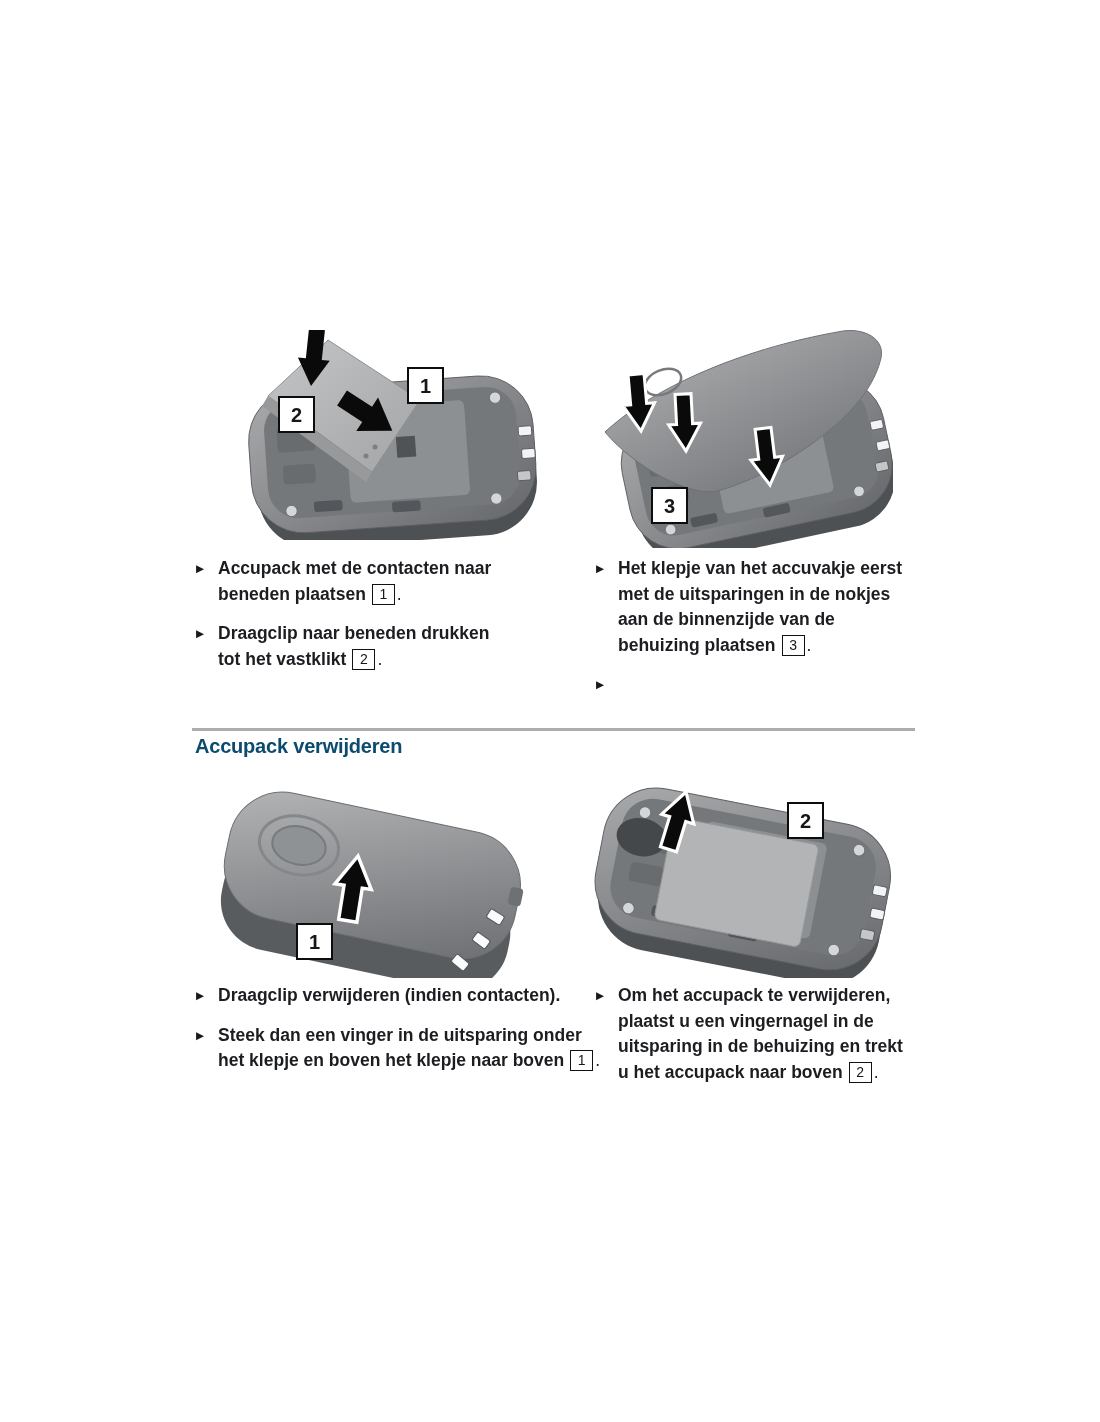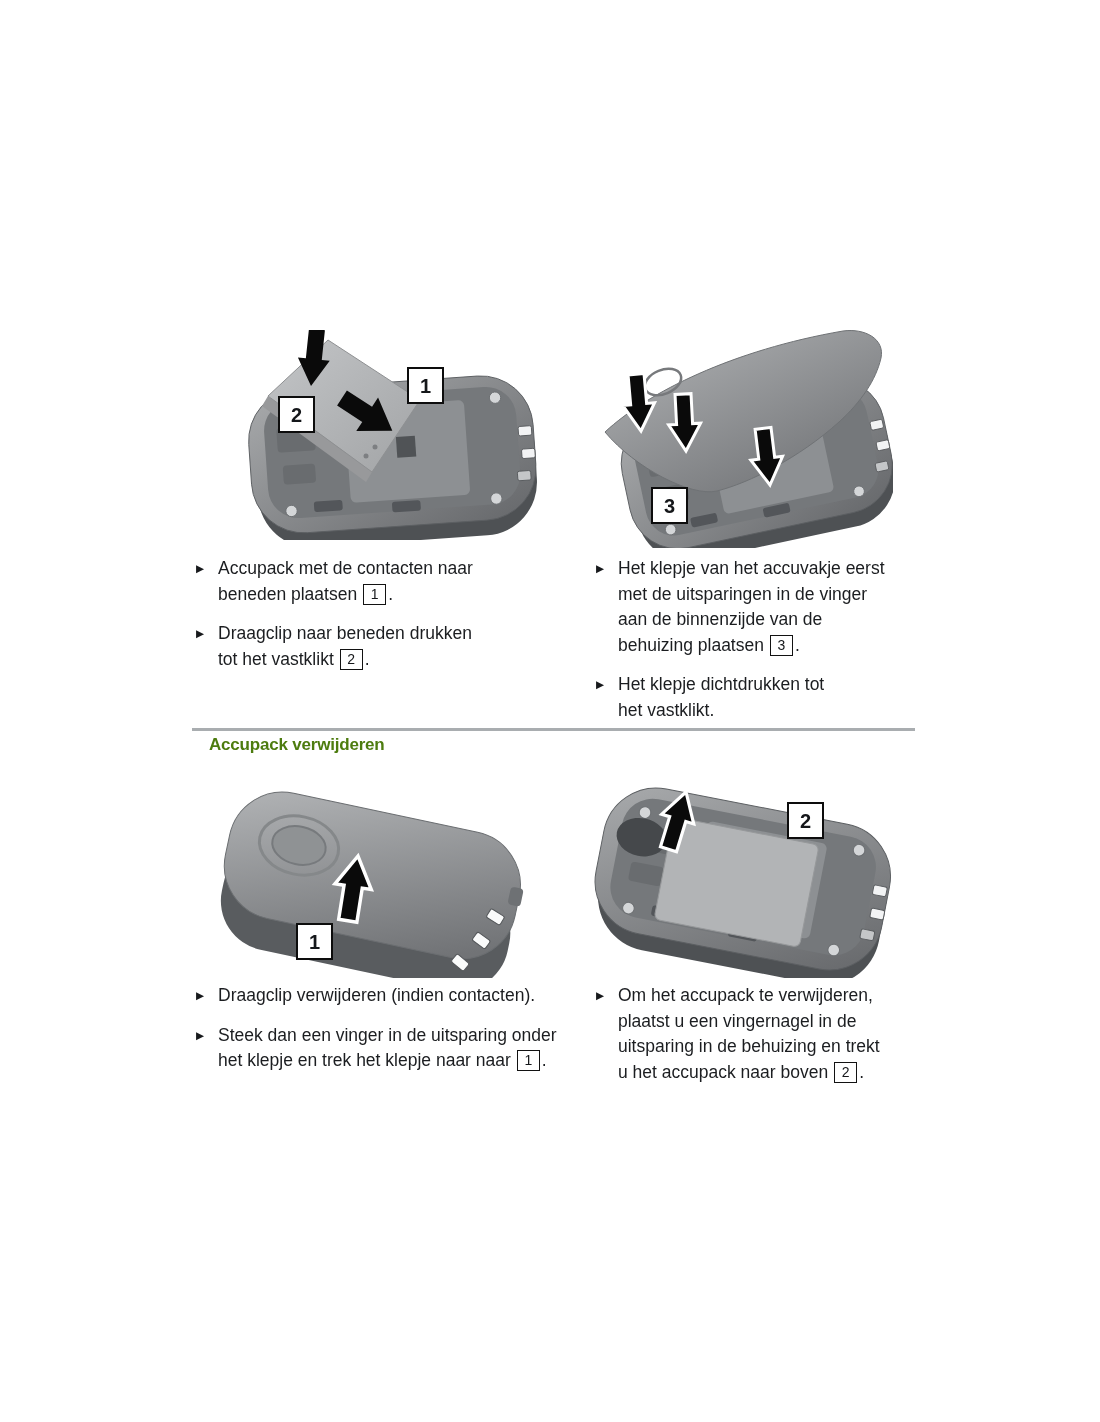--- a/index.html
+++ b/index.html
@@ -11,29 +11,29 @@
   .fig svg{display:block;}
   .callout{position:absolute;width:33px;height:33px;background:#ffffff;border:2px solid #0d0d0d;
            display:flex;align-items:center;justify-content:center;
            font-size:20px;font-weight:600;color:#15171a;line-height:1;}
 
   
   .bullets{position:absolute;}
   .bullet{display:flex;margin-bottom:14px;}
   .marker{width:22px;flex:0 0 22px;font-size:10.5px;line-height:25.5px;color:#17191c;}
   .btext{font-size:17.5px;line-height:25.5px;color:#1b1d20;}
-  .pre{white-space:pre-line;}
+  .pre{white-space:pre-line;font-weight:bold;}
   .refbox{display:inline-block;min-width:15px;height:19px;line-height:19px;padding:0 3px;
           margin:0 2px 0 6px;border:1.5px solid #121212;background:#fff;text-align:center;
           font-size:14px;vertical-align:1px;color:#15171a;}
 
   
   .rule{position:absolute;left:192px;top:728px;width:723px;height:3px;background:#a9adb0;}
-  .h1{position:absolute;left:195px;top:735px;font-size:17px;font-weight:700;color:#4d7c0f;
-      letter-spacing:-0.2px;margin-left:14px;}
+  .h1{position:absolute;left:195px;top:735px;font-size:20px;font-weight:700;color:#0c4a6e;
+      letter-spacing:-0.2px;}
 </style>
 </head>
 <body>
 
 <div class="page">
 
   <div class="fig" style="left:248px;top:330px;width:290px;height:210px">
     <svg width="290" height="210" viewBox="0 0 290 210">
       <defs>
         <linearGradient id="gBody" x1="0" y1="0" x2="1" y2="1">
@@ -110,28 +110,26 @@
       <span class="marker">▶</span>
       <span class="btext"><span class="pre">Draagclip naar beneden drukken
 tot het vastklikt</span><span class="refbox">2</span><span>.</span></span>
     </div>
   </div>
 
   <div class="bullets" style="left:596px;top:556px">
     <div class="bullet">
       <span class="marker">▶</span>
       <span class="btext"><span class="pre">Het klepje van het accuvakje eerst
-met de uitsparingen in de vinger
+met de uitsparingen in de nokjes
 aan de binnenzijde van de
 behuizing plaatsen</span><span class="refbox">3</span><span>.</span></span>
     </div>
     <div class="bullet">
       <span class="marker">▶</span>
-      <span class="btext"><span class="pre">Het klepje dichtdrukken tot
-het vastklikt.</span></span>
     </div>
   </div>
 
   <div class="rule"></div>
   <div class="h1">Accupack verwijderen</div>
 
   <div class="fig" style="left:210px;top:778px;width:315px;height:200px">
     <svg width="315" height="200" viewBox="0 0 315 200">
       <g transform="translate(4,24) rotate(12 160 85)">
         <rect x="12" y="62" width="292" height="108" rx="50" fill="#595c5f"></rect>
@@ -161,21 +159,21 @@
   </div>
 
   <div class="bullets" style="left:196px;top:983px">
     <div class="bullet">
       <span class="marker">▶</span>
       <span class="btext"><span class="pre">Draagclip verwijderen (indien contacten).</span></span>
     </div>
     <div class="bullet">
       <span class="marker">▶</span>
       <span class="btext"><span class="pre">Steek dan een vinger in de uitsparing onder
-het klepje en trek het klepje naar naar</span><span class="refbox">1</span><span>.</span></span>
+het klepje en boven het klepje naar boven</span><span class="refbox">1</span><span>.</span></span>
     </div>
   </div>
 
   <div class="bullets" style="left:596px;top:983px">
     <div class="bullet">
       <span class="marker">▶</span>
       <span class="btext"><span class="pre">Om het accupack te verwijderen,
 plaatst u een vingernagel in de
 uitsparing in de behuizing en trekt
 u het accupack naar boven</span><span class="refbox">2</span><span>.</span></span>

